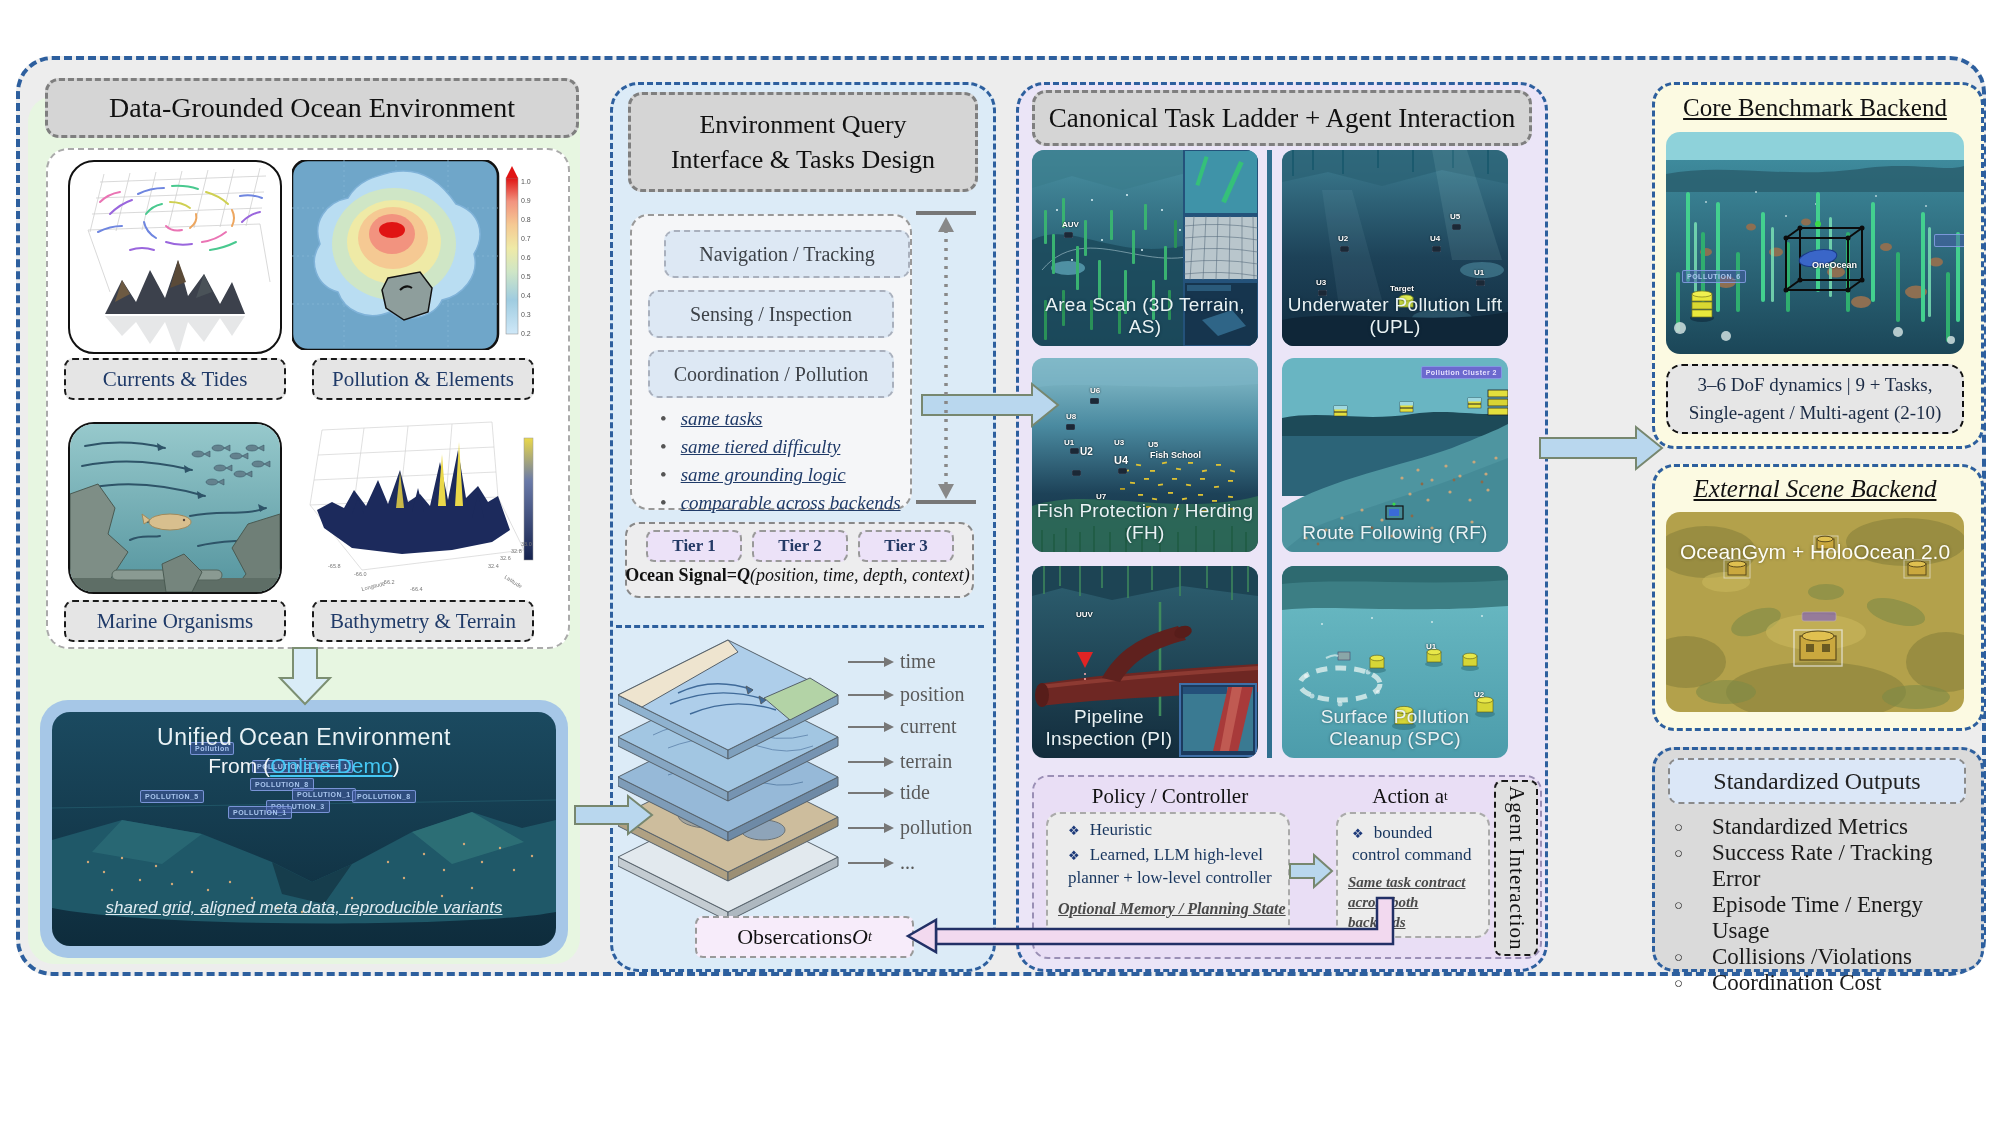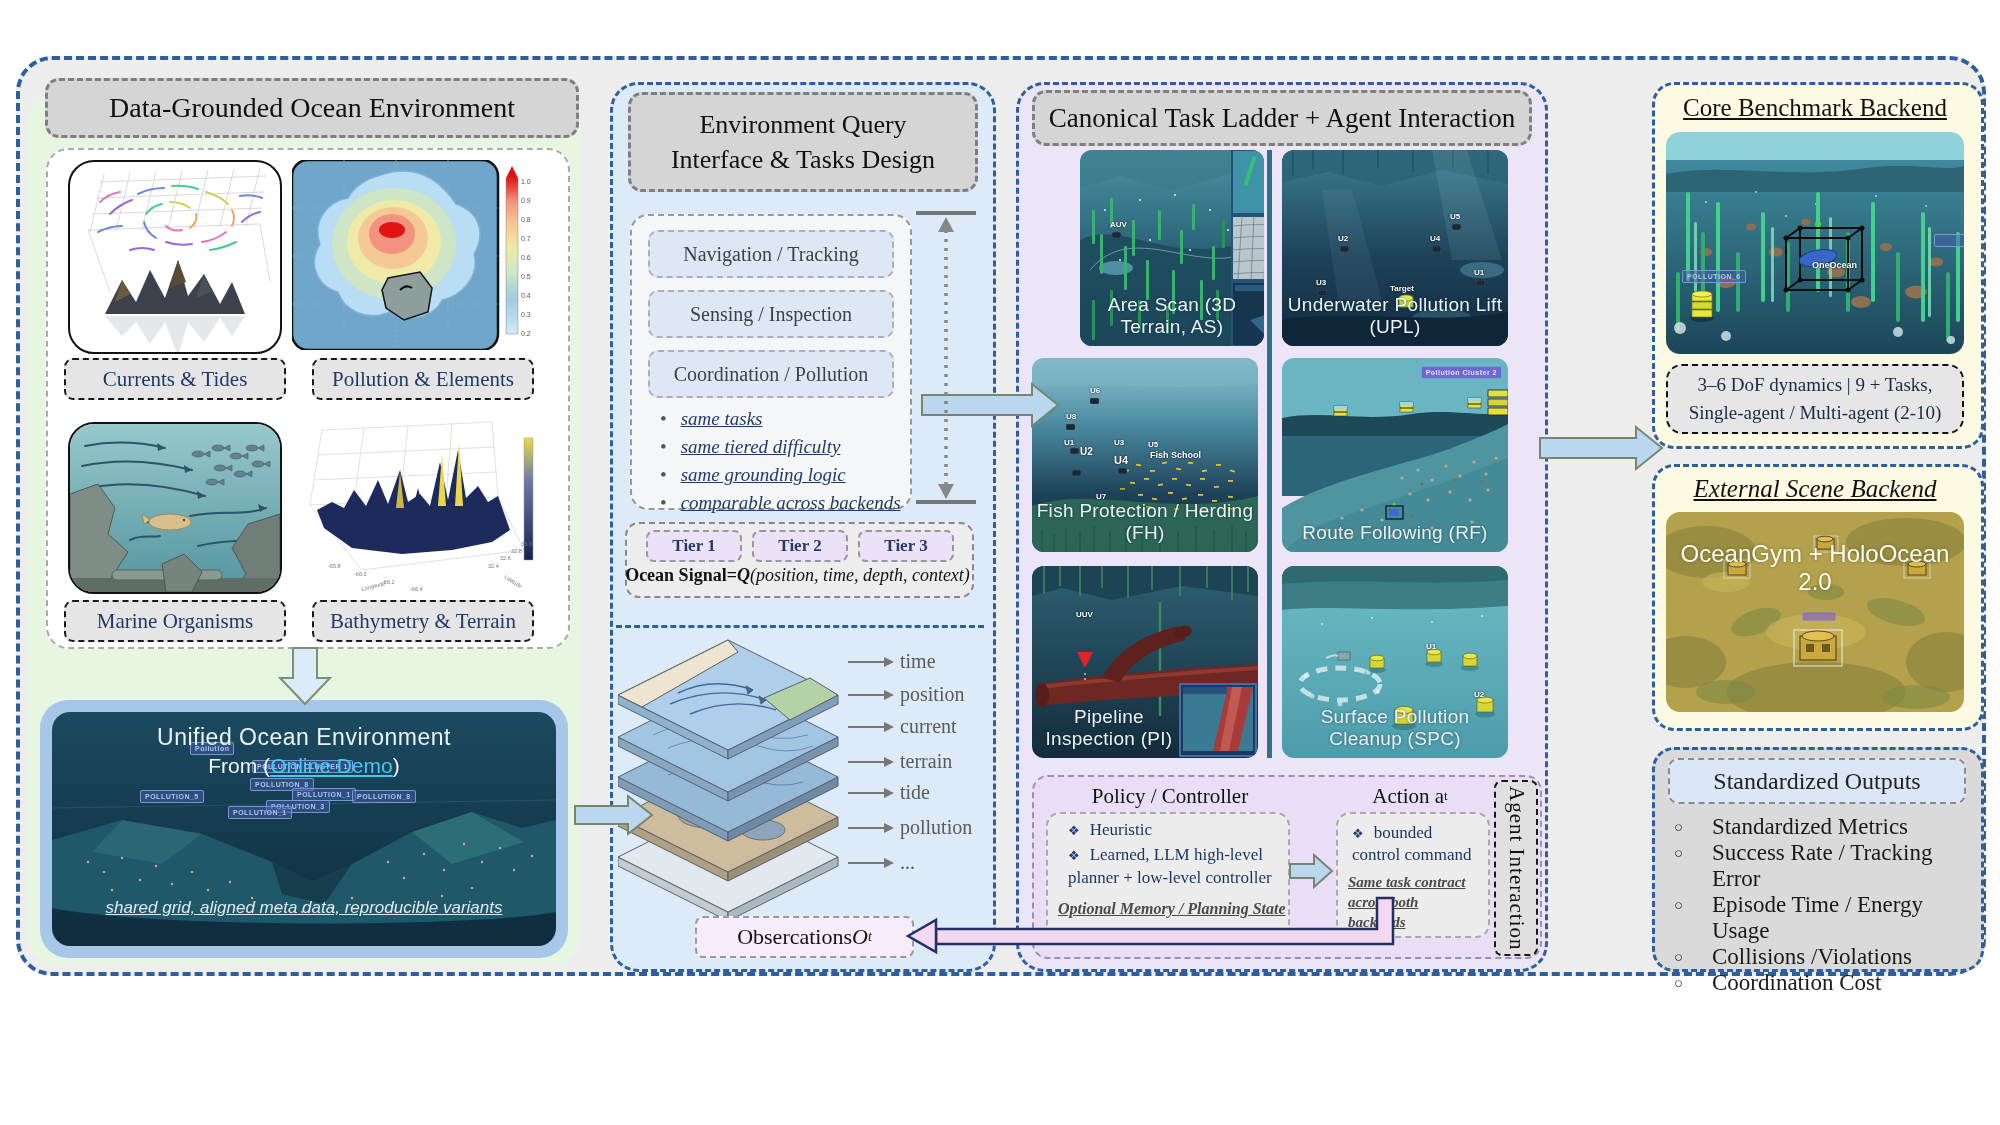--- a/index.html
+++ b/index.html
@@ -309,21 +309,21 @@
 </div>
 
 <div class="abs col-panel" style="left:610px;top:82px;width:380px;height:884px;background:#dcebf7;border-radius:28px;"></div>
 <div class="abs" style="left:616px;top:625px;width:368px;border-top:3px dashed #2d5f9e;"></div>
 <div class="abs panel-hdr center" style="left:628px;top:92px;width:344px;height:94px;font-size:26px;flex-direction:column;line-height:1.35;">
   <span>Environment Query</span>
   <span>Interface &amp; Tasks Design</span>
 </div>
 
 <div class="abs" style="left:630px;top:214px;width:278px;height:292px;background:#f5f6f8;border:2px dashed #999;border-radius:18px;"></div>
-<div class="abs btn center" style="left:648px;top:230px;width:242px;height:44px;">
+<div class="abs btn center" style="left:664px;top:230px;width:242px;height:44px;">
     <span>Navigation / Tracking</span>
   </div>
 <div class="abs btn center" style="left:648px;top:290px;width:242px;height:44px;">
     <span>Sensing / Inspection</span>
   </div>
 <div class="abs btn center" style="left:648px;top:350px;width:242px;height:44px;">
     <span>Coordination / Pollution</span>
   </div>
 
 <div class="bullet-row" style="left:660px;top:408px;"><span class="txt">same tasks</span></div>
@@ -446,21 +446,21 @@
     <span style="font-style:italic;">O</span>
     <sub style="font-style:italic;font-size:14px;">t</sub>
 </div>
 
 <div class="abs col-panel" style="left:1016px;top:82px;width:526px;height:884px;background:#ebe5f7;border-radius:28px;"></div>
 <div class="abs panel-hdr center" style="left:1032px;top:90px;width:494px;height:50px;font-size:27px;">
     <span>Canonical Task Ladder + Agent Interaction</span>
   </div>
 <div class="abs" style="left:1267px;top:150px;width:5px;height:608px;background:#2f6f8f;"></div>
 
-<div class="img" style="left:1080px;top:150px;width:184px;height:196px;border-radius:12px;">
+<div class="img" style="left:1032px;top:150px;width:226px;height:196px;border-radius:12px;">
   <svg width="226" height="196" viewBox="0 0 226 196">
     <defs>
         <linearGradient id="asg" x1="0" y1="0" x2="0" y2="1">
           <stop offset="0" stop-color="#4b93a4"></stop>
           <stop offset="0.5" stop-color="#2b6478"></stop>
           <stop offset="1" stop-color="#173f52"></stop>
         </linearGradient>
       </defs>
     <rect width="226" height="196" fill="url(#asg)"></rect>
     <path d="M0,0 L226,0 L226,40 L150,24 L90,40 L40,26 L0,38 Z" fill="#3b7c8c" opacity="0.7"></path>
@@ -960,21 +960,21 @@
         <rect x="242" y="52" width="18" height="11" fill="#caa83e" stroke="#5a4a1a"></rect>
         <ellipse cx="251" cy="52" rx="9" ry="3" fill="#e0c050" stroke="#5a4a1a"></ellipse>
       <rect x="128" y="118" width="48" height="36" fill="none" stroke="#eee" stroke-width="1.4" opacity="0.7"></rect>
         <rect x="134" y="124" width="36" height="24" fill="#caa83e" stroke="#5a4a1a" stroke-width="1.2"></rect>
         <ellipse cx="152" cy="124" rx="16" ry="5" fill="#e0c050" stroke="#5a4a1a"></ellipse>
         <rect x="140" y="132" width="8" height="8" fill="#6a5a22"></rect>
         <rect x="156" y="132" width="8" height="8" fill="#6a5a22"></rect>
     </g>
     <rect x="136" y="100" width="34" height="9" rx="2" fill="#7a5ac8" opacity="0.6" stroke="#b9a8e8" stroke-width="0.7"></rect>
   </svg>
-  <div class="abs sans" style="left:0;right:0;top:28px;text-align:center;color:#fdfdf6;font-size:24px;font-weight:300;text-shadow:0 0 3px rgba(60,50,0,.5);">OceanGym + HoloOcean 2.0</div>
+  <div class="abs sans" style="left:0;right:0;top:28px;text-align:center;color:#fdfdf6;font-size:21px;font-weight:300;text-shadow:0 0 3px rgba(60,50,0,.5);">OceanGym + HoloOcean 2.0</div>
 </div>
 
 <div class="abs" style="left:1652px;top:747px;width:326px;height:219px;background:#dadada;border:3px dashed #2d5f9e;border-radius:22px;"></div>
 <div class="abs center" style="left:1668px;top:758px;width:294px;height:42px;background:#dbe7f7;border:2px dashed #8a8a8a;border-radius:10px;font-size:24px;color:#222;">
     <span>Standardized Outputs</span>
   </div>
 <div class="abs" style="left:1668px;top:814px;width:300px;">
   <div class="out-item"><span>Standardized Metrics</span></div>
   <div class="out-item"><span>Success Rate / Tracking Error</span></div>
   <div class="out-item"><span>Episode Time / Energy Usage</span></div>

